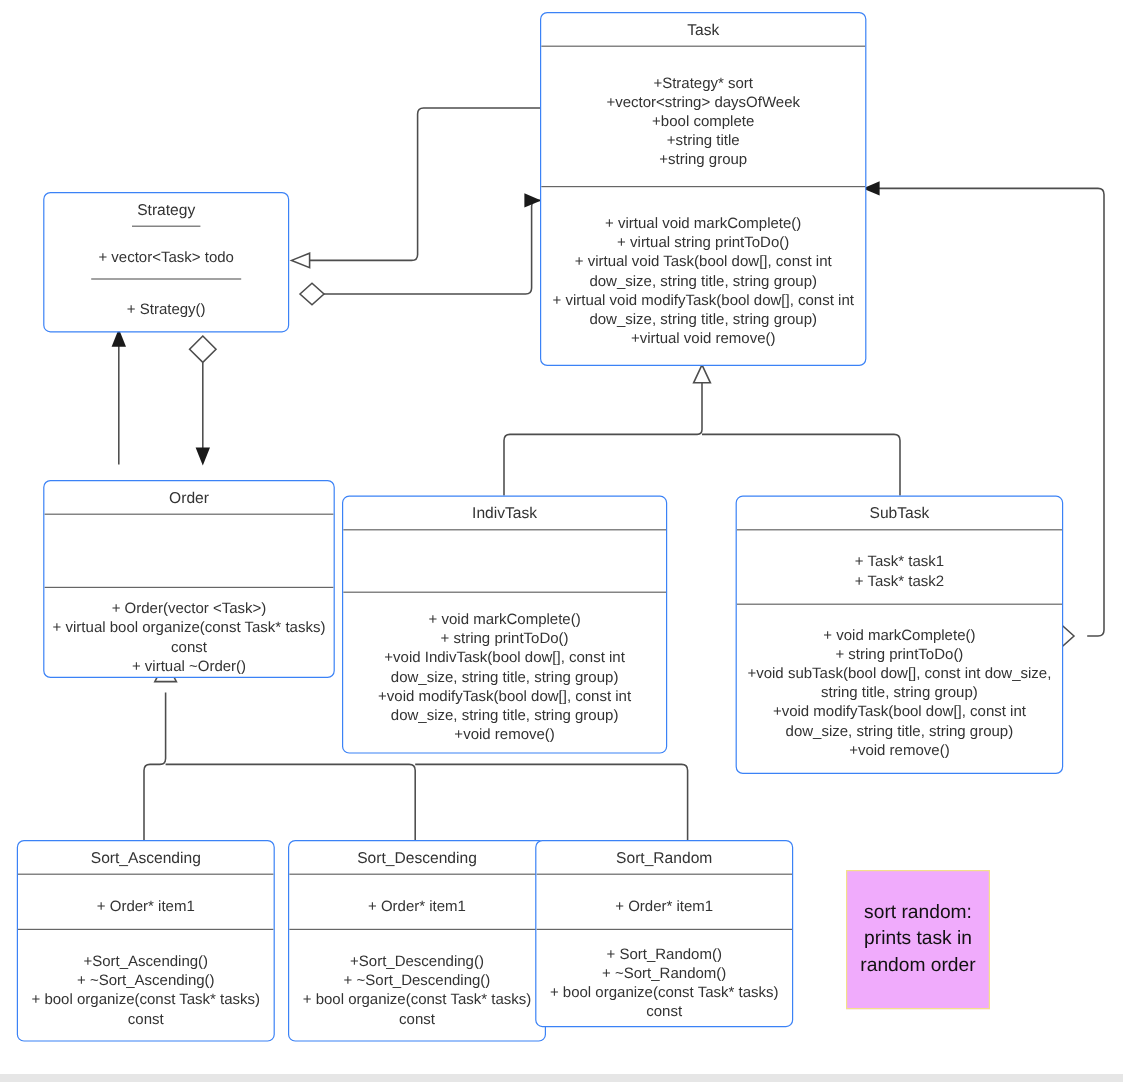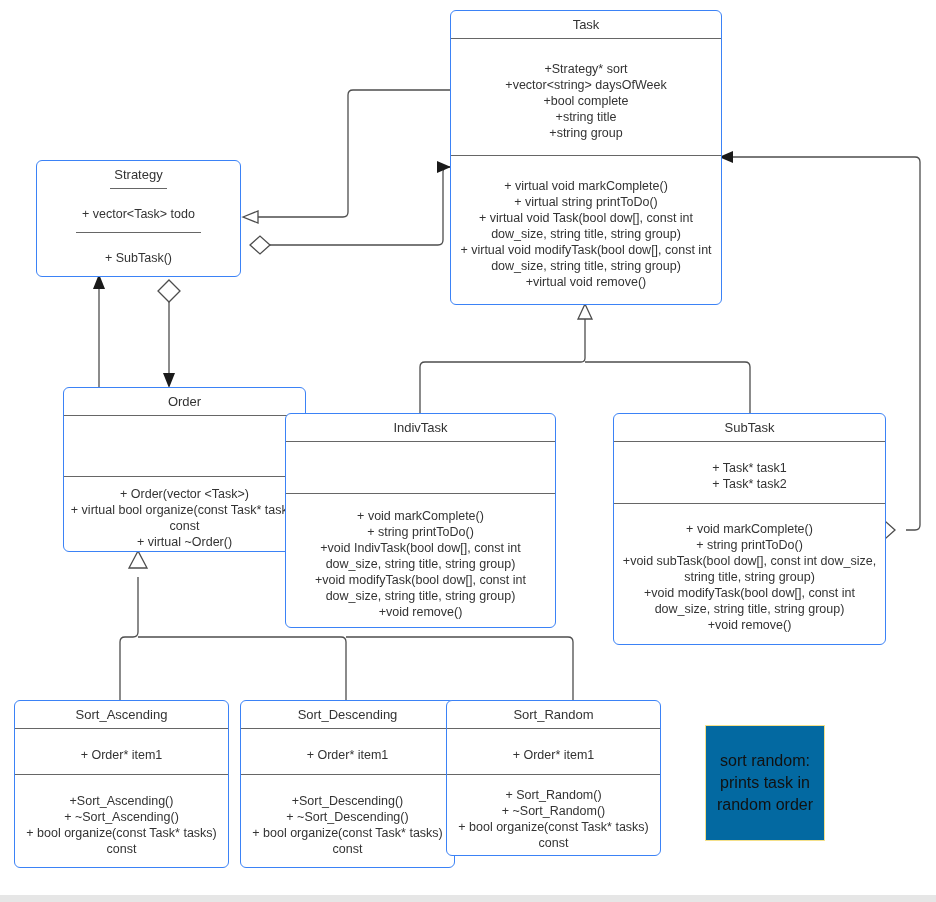--- a/index.html
+++ b/index.html
@@ -56,21 +56,21 @@
   }
   .uml-compartment.attrs {
     border-bottom: 1px solid #666666;
   }
   .uml-compartment .row {
     white-space: pre-wrap;
   }
   .sticky-note {
     position: absolute;
     box-sizing: border-box;
-    background: #0369a1;
+    background: #f0abfc;
     border: 1px solid #f4e08a;
     color: #111111;
     font-size: 16px;
     line-height: 22px;
     text-align: center;
     display: flex;
     align-items: center;
     justify-content: center;
     padding: 6px;
     z-index: 6;
@@ -156,25 +156,25 @@
       <div class="row">+virtual void remove()</div>
     </div>
   </div>
 
   <div class="uml-class" style="left:36px; top:160px; width:205px; height:117px;align-items:center;">
     <div class="uml-title">Strategy</div>
     <div class="uml-compartment attrs">
       <div class="row">+ vector&lt;Task&gt; todo</div>
     </div>
     <div class="uml-compartment">
-      <div class="row">+ SubTask()</div>
-    </div>
-  </div>
-
-  <div class="uml-class" style="left:36px; top:387px; width:243px; height:165px;margin-left:27px;">
+      <div class="row">+ Strategy()</div>
+    </div>
+  </div>
+
+  <div class="uml-class" style="left:36px; top:400px; width:243px; height:165px;">
     <div class="uml-title">Order</div>
     <div class="uml-compartment attrs" style="min-height:53px;"></div>
     <div class="uml-compartment">
       <div class="row">+ Order(vector &lt;Task&gt;)</div>
       <div class="row">+ virtual bool organize(const Task* tasks) const</div>
       <div class="row">+ virtual ~Order()</div>
     </div>
   </div>
 
   <div class="uml-class" style="left:285px; top:413px; width:271px; height:215px;">

